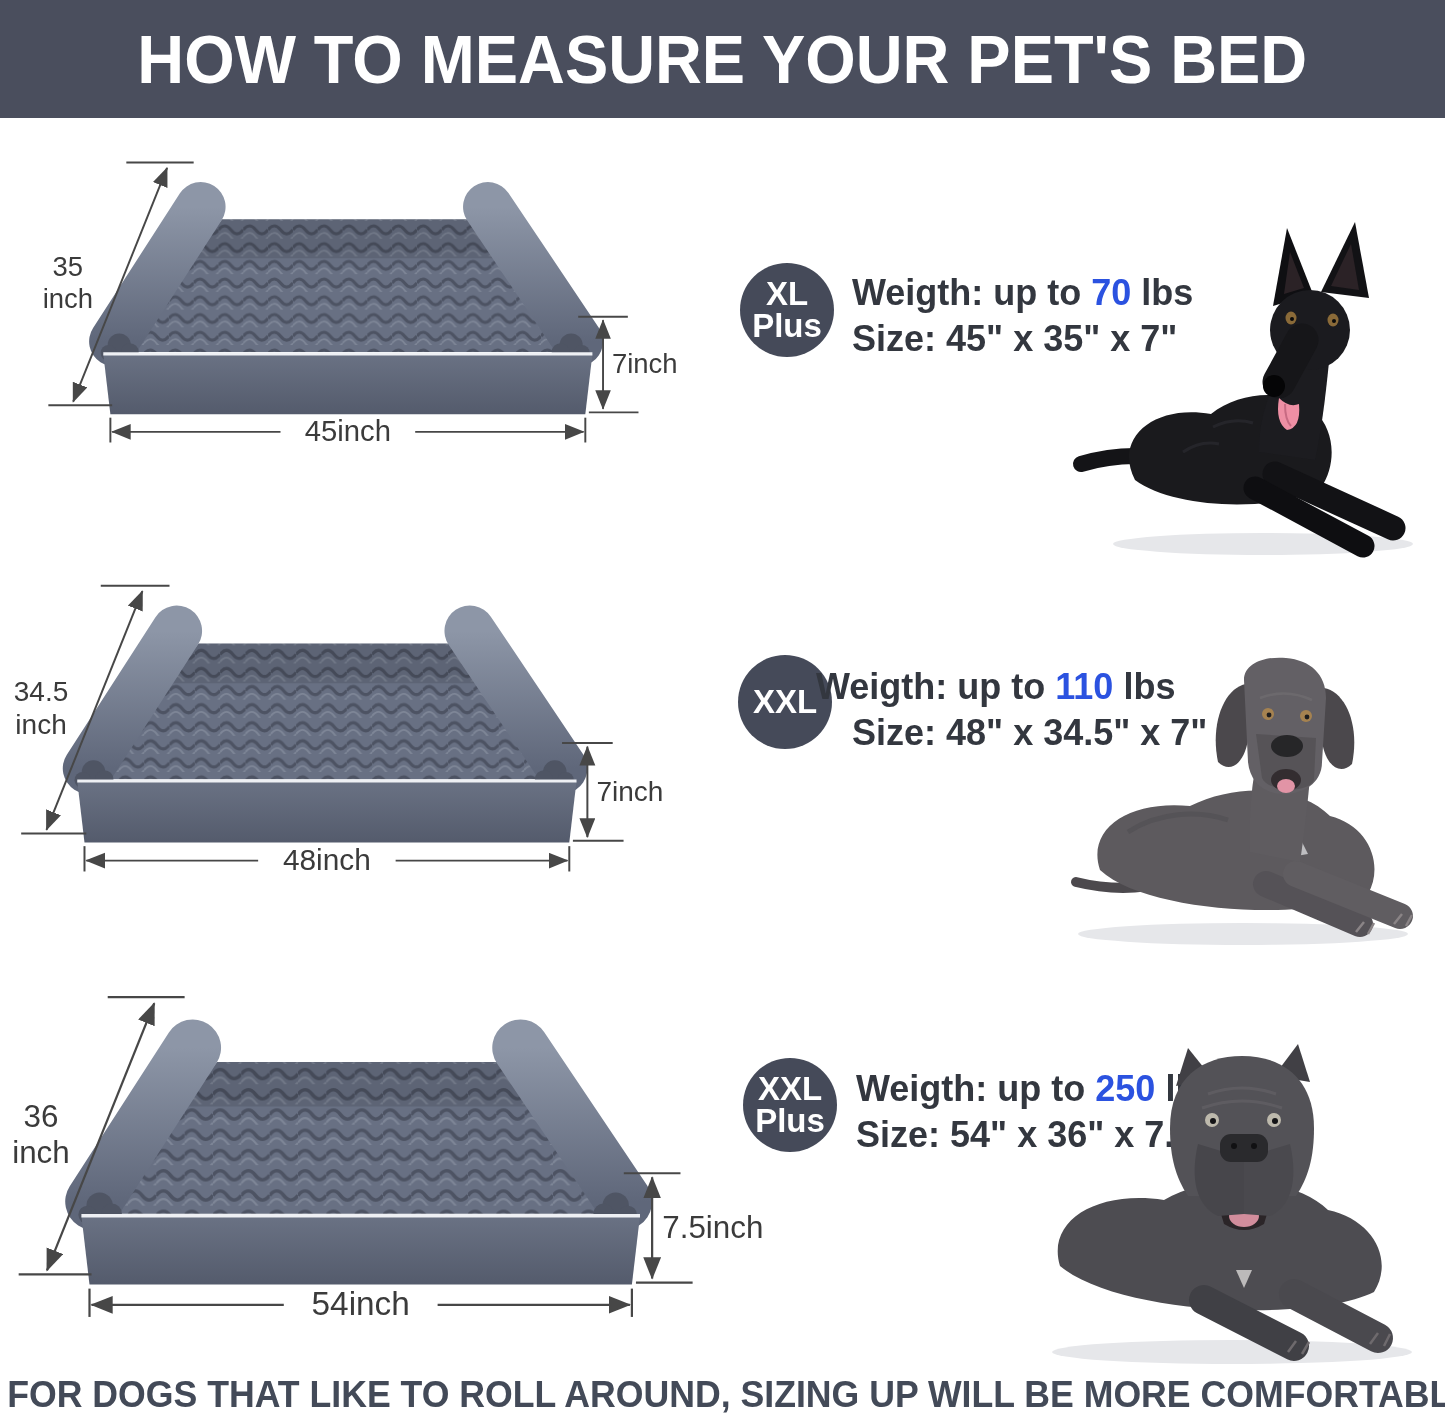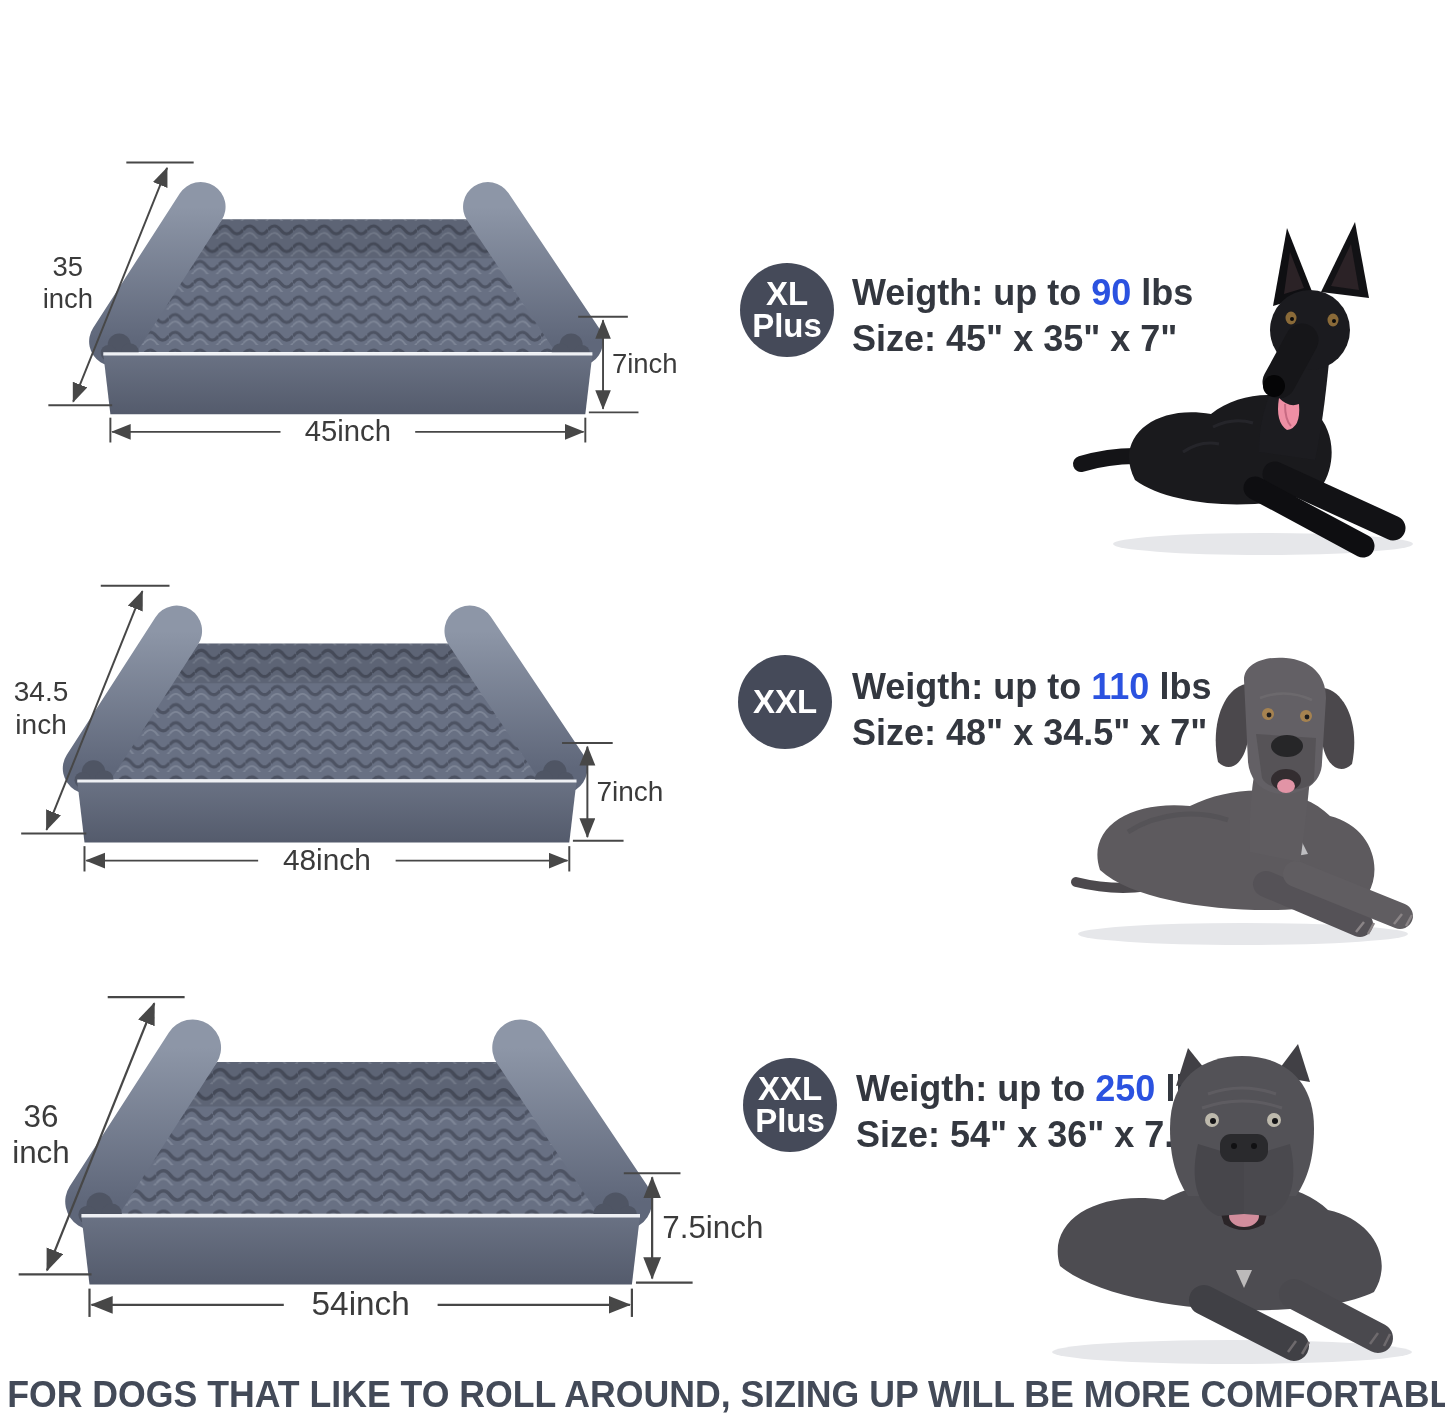--- a/index.html
+++ b/index.html
@@ -71,36 +71,39 @@
           <line x1="658" y1="192" x2="658" y2="292" marker-start="url(#ah)" marker-end="url(#ah)"></line>
           <line x1="102" y1="302" x2="102" y2="330"></line>
           <line x1="638" y1="302" x2="638" y2="330"></line>
           <line x1="104" y1="318" x2="636" y2="318" marker-start="url(#ah)" marker-end="url(#ah)"></line>
         </g>
         <rect x="294" y="299" width="152" height="36" fill="#fff"></rect>
       </g>
     </defs>
   </svg>
 
+  <div class="header">
+    <div class="title">HOW TO MEASURE YOUR PET'S BED</div>
+  </div>
 
   <svg class="bedsvg" style="left:20px;top:150px;width:700px;height:297px" viewBox="0 0 790 335">
     <use href="#bed-geometry"></use>
     <text class="dim" x="54" y="142" text-anchor="middle">35</text>
     <text class="dim" x="54" y="178" text-anchor="middle">inch</text>
     <text class="dim" x="668" y="252">7inch</text>
     <text class="dim dimw" x="370" y="328" text-anchor="middle">45inch</text>
   </svg>
 
   <div class="badge" style="left:740px;top:263px">
     <span>XL</span>
     <span>Plus</span>
   </div>
   <div class="specline" style="left:852px;top:272px">
     <span>Weigth: up to</span>
-    <span class="blue">90</span>
+    <span class="blue">70</span>
     <span>lbs</span>
   </div>
   <div class="specline" style="left:852px;top:318px">Size: 45" x 35" x 7"</div>
 
   <svg class="dogsvg" style="left:1063px;top:212px;width:380px;height:350px" viewBox="0 0 380 350">
     <ellipse cx="200" cy="332" rx="150" ry="11" fill="#e6e7ea"></ellipse>
     <path d="M18,252 C60,240 95,242 128,254" stroke="#141417" stroke-width="16" fill="none" stroke-linecap="round"></path>
     <path d="M72,268 C50,225 92,192 148,202 C178,178 228,176 252,200 C272,218 274,252 258,276 C215,300 112,298 72,268 Z" fill="#1a1a1d"></path>
     <line x1="212" y1="262" x2="330" y2="316" stroke="#121215" stroke-width="25" stroke-linecap="round"></line>
     <line x1="192" y1="276" x2="300" y2="334" stroke="#0e0e11" stroke-width="23" stroke-linecap="round"></line>
@@ -126,21 +129,21 @@
     <text class="dim" x="54" y="142" text-anchor="middle">34.5</text>
     <text class="dim" x="54" y="178" text-anchor="middle">inch</text>
     <text class="dim" x="668" y="252">7inch</text>
     <text class="dim dimw" x="370" y="328" text-anchor="middle">48inch</text>
   </svg>
 
   <div class="badge" style="left:738px;top:655px">
     <span>XXL</span>
     <span></span>
   </div>
-  <div class="specline" style="left:852px;top:666px">
+  <div class="specline" style="left:816px;top:666px">
     <span>Weigth: up to</span>
     <span class="blue">110</span>
     <span>lbs</span>
   </div>
   <div class="specline" style="left:852px;top:712px">Size: 48" x 34.5" x 7"</div>
 
   <svg class="dogsvg" style="left:1038px;top:622px;width:405px;height:330px" viewBox="0 0 405 330">
     <ellipse cx="205" cy="312" rx="165" ry="11" fill="#e6e7ea"></ellipse>
     <path d="M38,260 C70,268 100,268 132,260" stroke="#4c494d" stroke-width="10" fill="none" stroke-linecap="round"></path>
     <path d="M62,248 C48,206 92,178 152,184 C200,160 262,164 292,194 C332,204 346,244 330,272 C282,298 112,294 62,248 Z" fill="#5d5a5e"></path>

